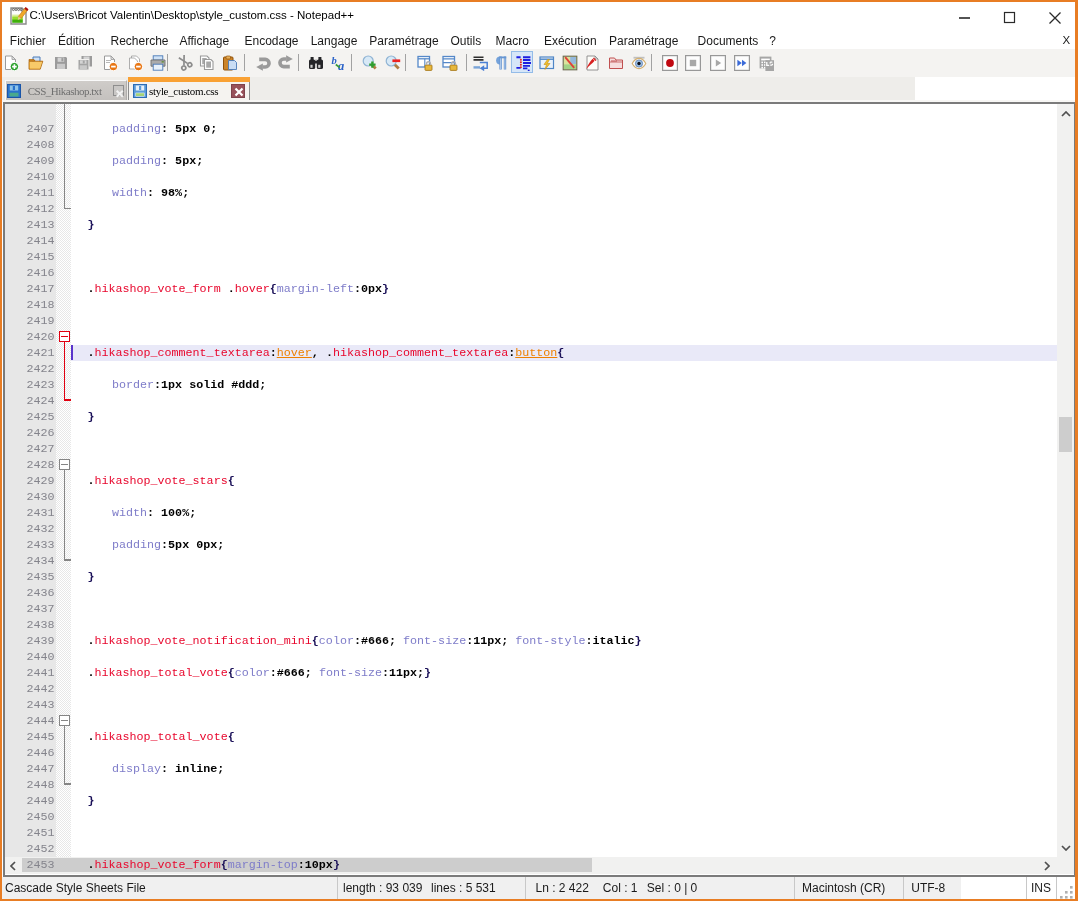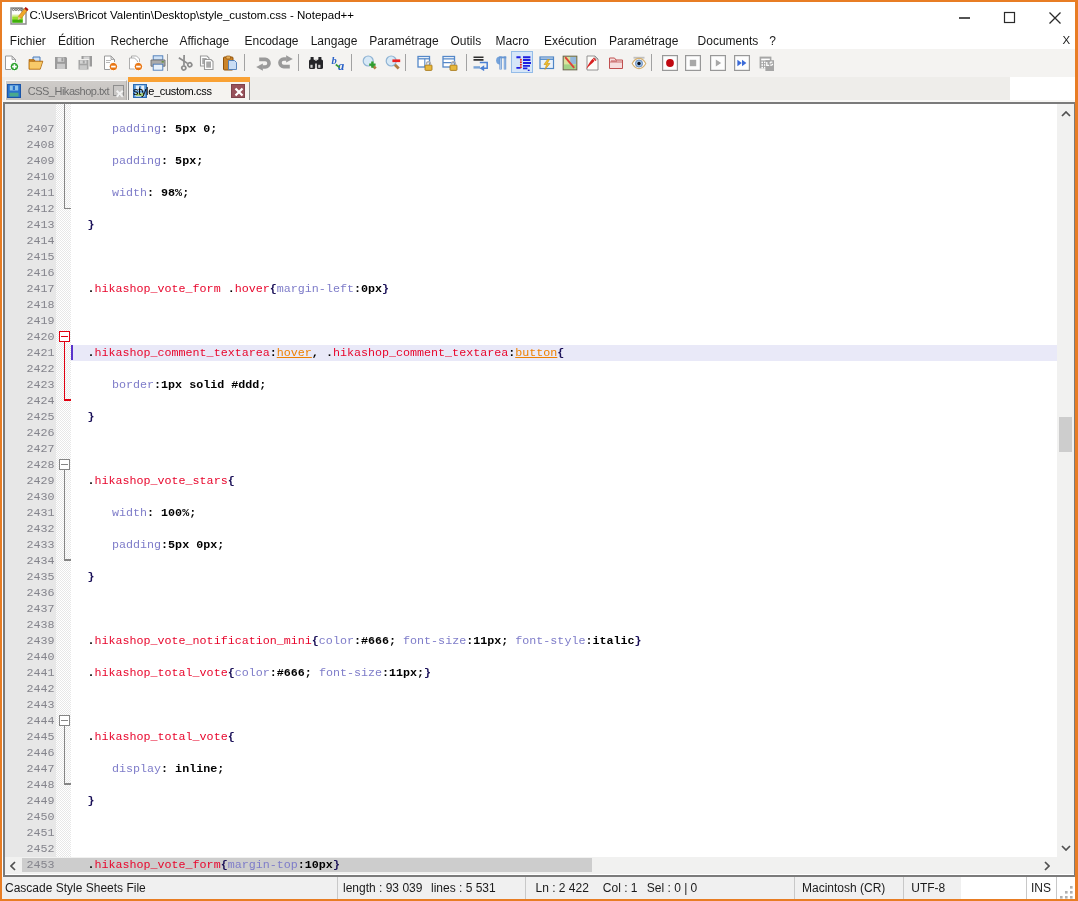--- a/index.html
+++ b/index.html
@@ -15,21 +15,21 @@
   #titlebar{left:2px;top:2px;width:1073px;height:27px;background:#fff;}
   #title-text{left:27.5px;top:7px;font-size:11.5px;color:#000;white-space:pre;}
   
   #menubar{left:2px;top:29px;width:1073px;height:20px;background:#fff;}
   .mi{position:absolute;top:5px;font-size:12px;color:#1a1a1a;white-space:pre;}
   
   #toolbar{left:2px;top:49px;width:1073px;height:28px;background:#f4f3f1;}
   .ti{position:absolute;top:6px;width:16px;height:16px;}
   .tsep{position:absolute;top:5px;width:1px;height:17px;background:#a2a2a2;}
   
-  #tabbar{left:2px;top:77px;width:1008px;height:24.8px;background:#eeedea;}
+  #tabbar{left:2px;top:77px;width:913px;height:24.8px;background:#eeedea;font-family:Liberation Serif, serif;}
   
   .frame{background:#7b7b7b;}
   
   #ed-nums{left:4.8px;top:103.6px;width:51.2px;height:753px;background:#e7e7e7;}
   #ed-fold{left:56px;top:103.6px;width:15.4px;height:753px;
      background:repeating-conic-gradient(#ffffff 0% 25%, #e7e7e7 0% 50%);background-size:2px 2px;}
   #ed-text{left:71.4px;top:103.6px;width:985.8px;height:753px;background:#fff;}
   #vscroll{left:1057.2px;top:103.6px;width:16.4px;height:753px;background:#f1f1f0;}
   #hscroll{left:4.8px;top:856.6px;width:1068.8px;height:17.7px;background:#f1f1f0;}
   pre{margin:16px;font-family:"Liberation Mono",monospace;font-size:11.7px;line-height:16px;}
@@ -324,21 +324,21 @@
 
   <div class="abs" style="left:126.2px;top:0px;width:121.8px;height:23.4px;background:#f5f3f0;border-left:1.4px solid #8c8c8c;border-right:1.4px solid #8c8c8c;box-sizing:border-box;"></div>
   <div class="abs" style="left:126.2px;top:0px;width:121.8px;height:5.3px;background:#f9a134;"></div>
   <svg class="abs" style="left:131px;top:7px" width="14" height="14" viewBox="0 0 14 14">
     <rect x="0.5" y="0.5" width="13" height="13" fill="#5b9bd9" stroke="#2d6cb4"></rect>
     <rect x="2.8" y="1.5" width="8.4" height="5" fill="#e8f2fb"></rect>
     <rect x="6" y="2" width="2.2" height="4" fill="#5b9bd9"></rect>
     <rect x="2.5" y="8.7" width="9" height="3.8" fill="#fff"></rect>
     <rect x="3" y="9.2" width="8" height="2.8" fill="#a4d278"></rect>
   </svg>
-  <div class="abs" style="left:131px;top:7.5px;font-size:11px;letter-spacing:-0.32px;color:#000;white-space:pre;text-align:center;">style_custom.css</div>
+  <div class="abs" style="left:147px;top:7.5px;font-size:11px;letter-spacing:-0.32px;color:#000;white-space:pre;text-align:center;">style_custom.css</div>
   <div class="abs" style="left:228.5px;top:6.5px;width:14px;height:14px;background:#98515a;border:1px solid #7e434c;box-sizing:border-box;">
     <svg width="14" height="14" viewBox="0 0 14 14">
         <path d="M3.5 3.5 L10.5 10.5 M10.5 3.5 L3.5 10.5" stroke="#fff" stroke-width="2.2"></path>
       </svg>
   </div>
   <div class="abs" style="left:0;top:23.4px;width:1073px;height:1.4px;background:#f8f7f5;"></div>
 </div>
 
 <div class="abs frame" style="left:3.4px;top:101.8px;width:1071.6px;height:1.8px;"></div>
 <div class="abs frame" style="left:3.4px;top:101.8px;width:1.4px;height:775px;"></div>

